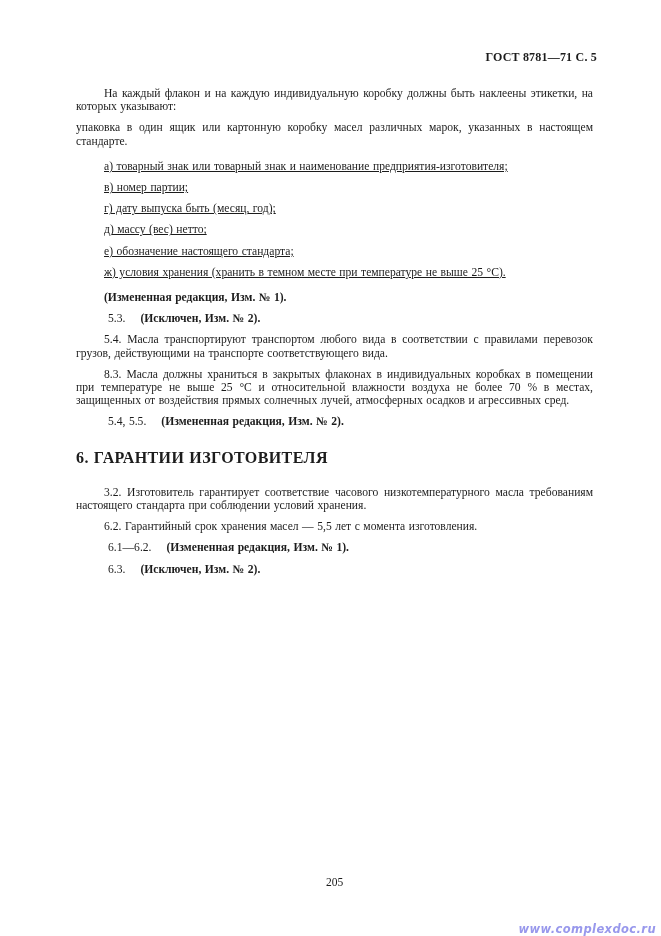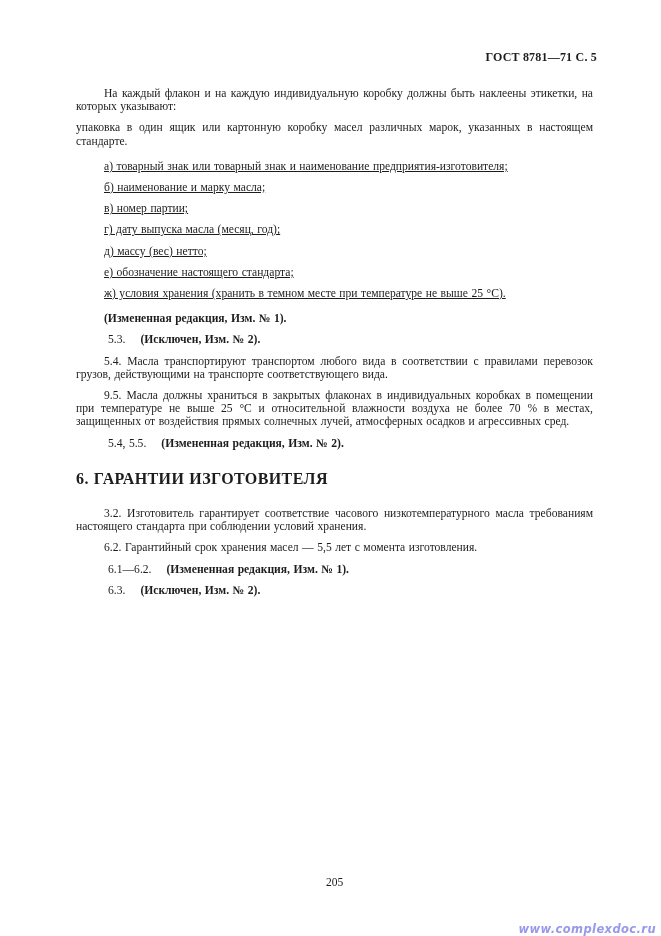--- a/index.html
+++ b/index.html
@@ -79,35 +79,34 @@
   <div class="page-header">ГОСТ 8781—71 С. 5</div>
 
   <div class="content">
 
     <p class="para indent">На каждый флакон и на каждую индивидуальную коробку должны быть наклеены этикетки, на которых указывают:</p>
 
     <p class="para">упаковка в один ящик или картонную коробку масел различных марок, указанных в настоящем стандарте.</p>
 
     <div>
       <div class="list-item">а)  товарный знак или товарный знак и наименование предприятия-изготовителя;</div>
-      <div class="list-item">б)  наименование и марку масла;</div>
       <div class="list-item">в)  номер партии;</div>
-      <div class="list-item">г)  дату выпуска масла (месяц, год);</div>
+      <div class="list-item">г)  дату выпуска быть (месяц, год);</div>
       <div class="list-item">д)  массу (вес) нетто;</div>
       <div class="list-item">е)  обозначение настоящего стандарта;</div>
       <div class="list-item">ж)  условия хранения (хранить в темном месте при температуре не выше 25 °С).</div>
     </div>
 
     <p class="para indent bold">(Измененная редакция, Изм. № 1).</p>
 
     <p class="para indent"><span class="clause-prefix">5.3.</span><span class="bold">(Исключен, Изм. № 2).</span></p>
 
     <p class="para indent">5.4. Масла транспортируют транспортом любого вида в соответствии с правилами перевозок грузов, действующими на транспорте соответствующего вида.</p>
 
-    <p class="para indent">9.5. Масла должны храниться в закрытых флаконах в индивидуальных коробках в помещении при температуре не выше 25 °С и относительной влажности воздуха не более 70 % в местах, защищенных от воздействия прямых солнечных лучей, атмосферных осадков и агрессивных сред.</p>
+    <p class="para indent">8.3. Масла должны храниться в закрытых флаконах в индивидуальных коробках в помещении при температуре не выше 25 °С и относительной влажности воздуха не более 70 % в местах, защищенных от воздействия прямых солнечных лучей, атмосферных осадков и агрессивных сред.</p>
 
     <p class="para indent"><span class="clause-prefix">5.4, 5.5.</span><span class="bold">(Измененная редакция, Изм. № 2).</span></p>
 
     <p class="para section-heading">6. ГАРАНТИИ ИЗГОТОВИТЕЛЯ</p>
 
     <p class="para indent">3.2. Изготовитель гарантирует соответствие часового низкотемпературного масла требованиям настоящего стандарта при соблюдении условий хранения.</p>
 
     <p class="para indent">6.2. Гарантийный срок хранения масел — 5,5 лет с момента изготовления.</p>
 
     <p class="para indent"><span class="clause-prefix">6.1—6.2.</span><span class="bold">(Измененная редакция, Изм. № 1).</span></p>

